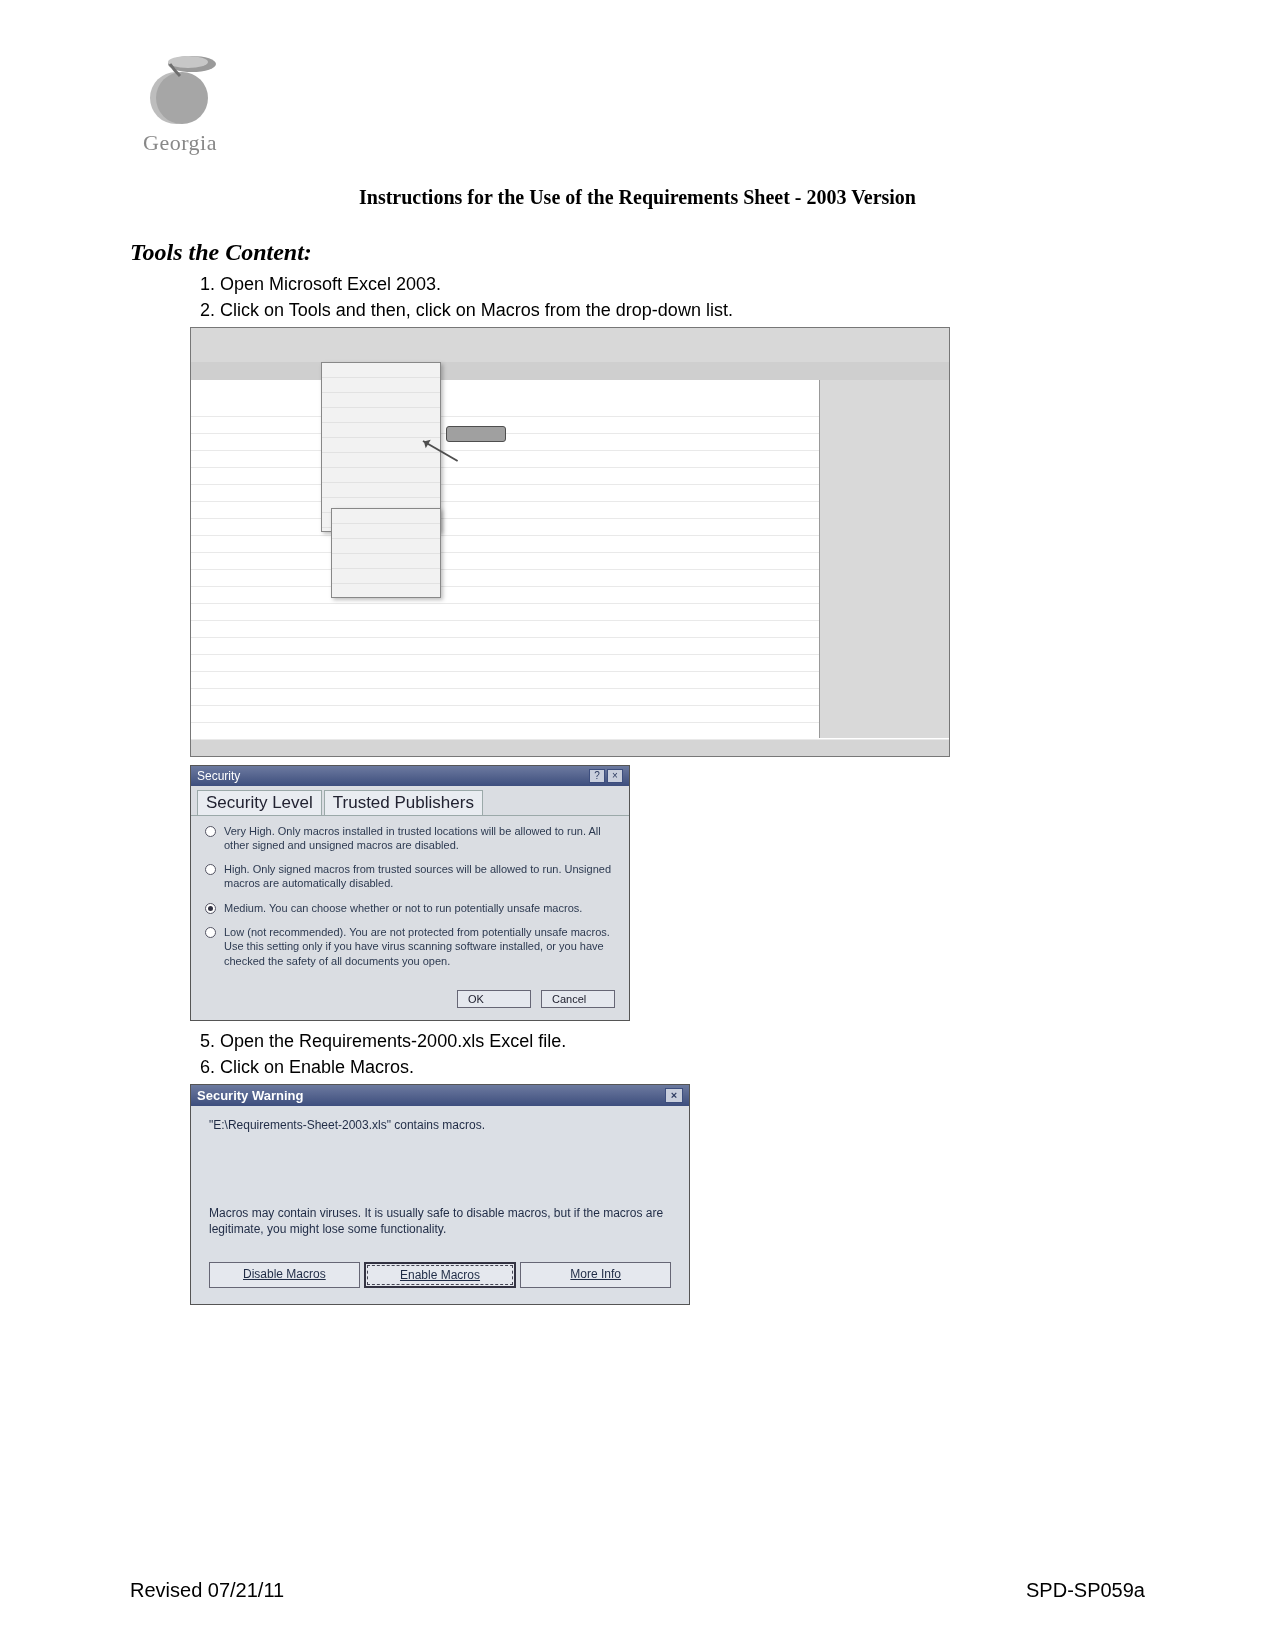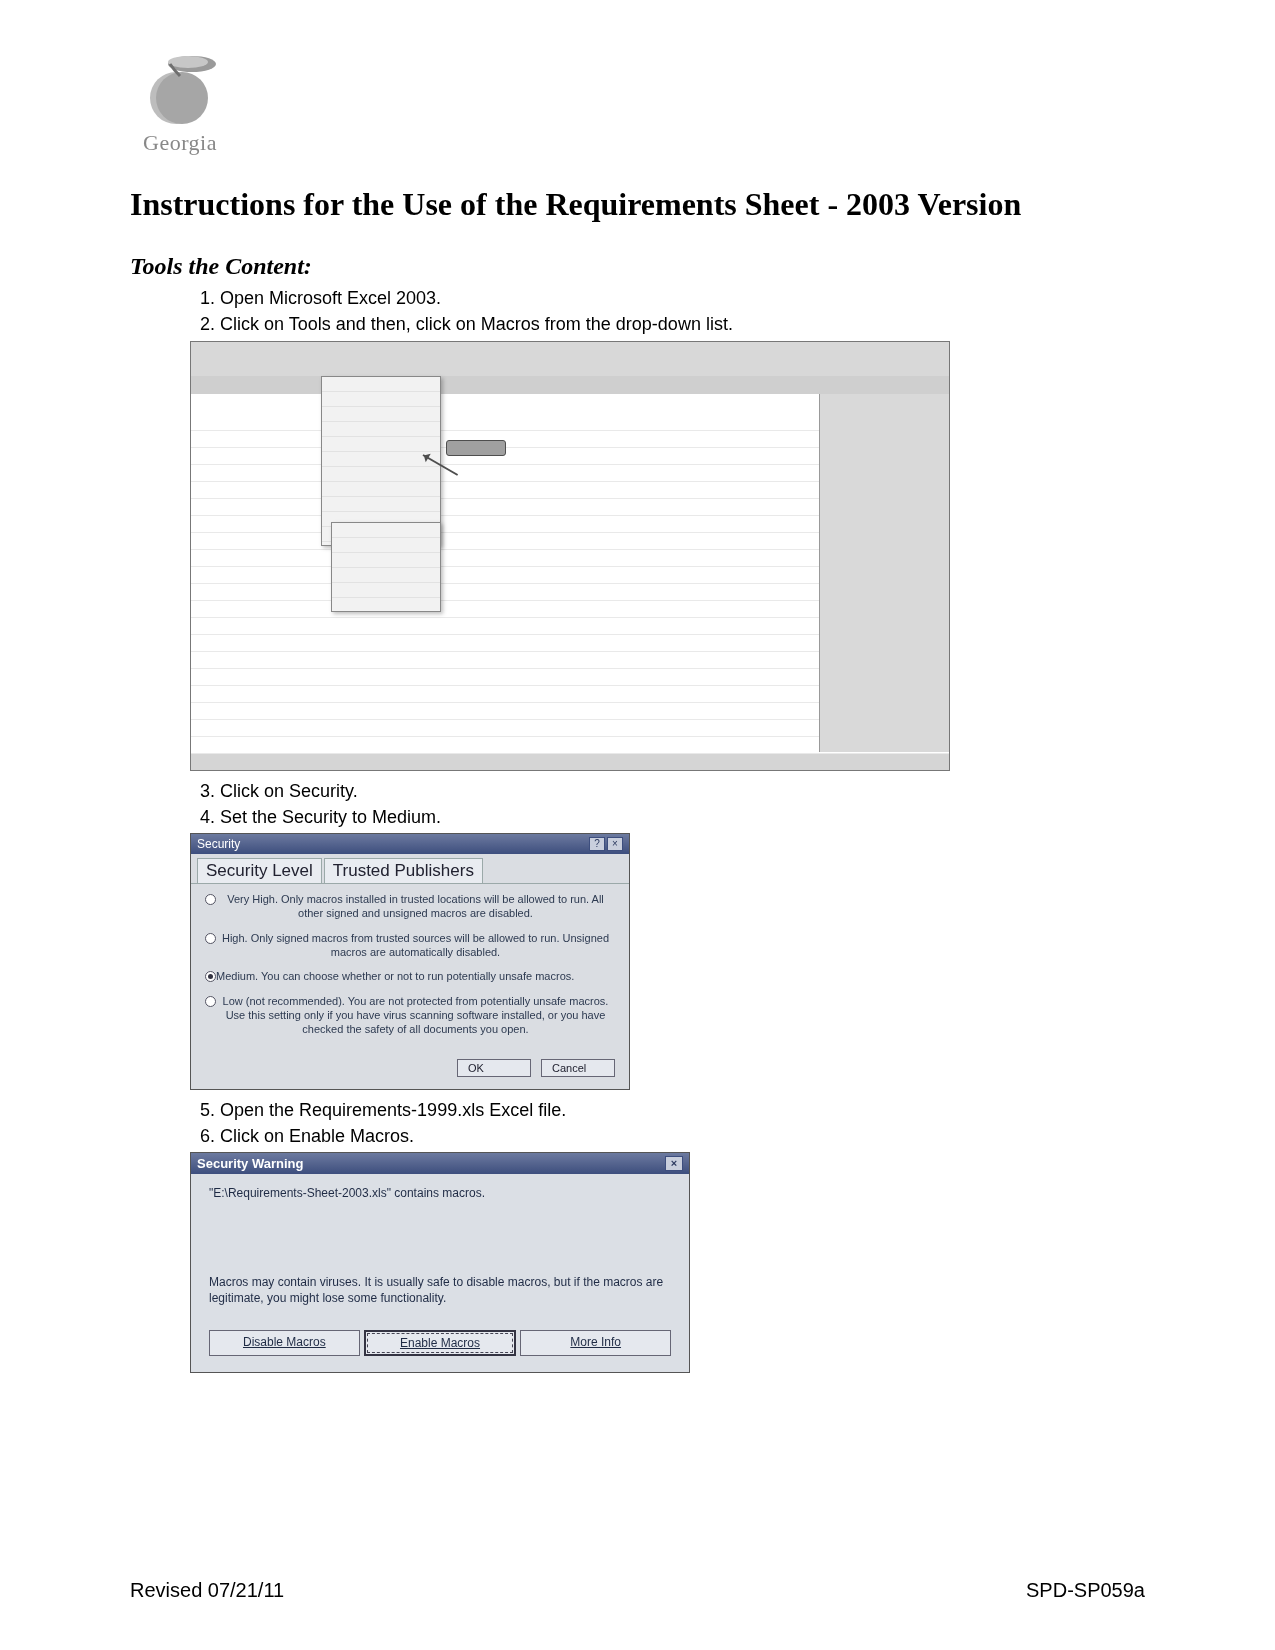--- a/index.html
+++ b/index.html
@@ -3,21 +3,21 @@
 <meta charset="utf-8">
 <style>
   * { box-sizing: border-box; margin: 0; padding: 0; }
   html, body { width: 1275px; height: 1650px; background: #fff; font-family: Georgia, 'Times New Roman', serif; color: #000; }
   .page { width: 1275px; height: 1650px; position: relative; padding: 40px 130px 60px 130px; }
 
   .logo-wrap { width: 100%; display: flex; justify-content: flex-start; margin-top: 10px; margin-bottom: 30px; }
   .logo { display: flex; flex-direction: column; align-items: center; }
   .logo-text { font-family: Georgia, serif; font-size: 22px; color: #888; letter-spacing: 0.5px; margin-top: 2px; }
 
-  h1.main-title { font-family: Georgia, serif; font-weight: bold; font-size: 32px; text-align: left; margin-bottom: 30px; }
+  h1.main-title { font-family: Georgia, serif; font-weight: bold; font-size: 20px; text-align: center; margin-bottom: 30px; }
   h2.section-title { font-family: Georgia, serif; font-weight: bold; font-style: italic; font-size: 24px; margin-bottom: 6px; }
 
   ol.steps { list-style: decimal; margin-left: 90px; font-family: Verdana, Geneva, sans-serif; font-size: 18px; line-height: 1.35; }
   ol.steps li { margin-bottom: 2px; }
 
   .shot { margin-left: 60px; margin-top: 4px; margin-bottom: 8px; }
 
   
   .excel-shot {
     width: 760px; height: 430px;
@@ -41,21 +41,21 @@
   .excel-shot .submenu::before { content:""; display:block; height:100%; background: repeating-linear-gradient(#f2f2f2,#f2f2f2 14px,#e2e2e2 14px,#e2e2e2 15px); }
 
   
   .sec-dialog { width: 440px; border:1px solid #555; background:#d9dde3; font-family: Tahoma, Verdana, sans-serif; font-size:11px; color:#223; filter: grayscale(.15); }
   .sec-dialog .titlebar { background: linear-gradient(#6a7aa6,#3a4e86); color:#fff; font-weight:normal; padding:3px 6px; display:flex; justify-content:space-between; align-items:center; font-size:12px; }
   .sec-dialog .winbtns { display:flex; gap:2px; }
   .sec-dialog .winbtn { width:16px; height:14px; background:#c8cfe0; border:1px solid #3a4e86; font-size:10px; line-height:12px; text-align:center; color:#2a3a66; }
   .sec-dialog .tabs { display:flex; gap:2px; padding:4px 6px 0 6px; border-bottom:1px solid #9aa; }
   .sec-dialog .tab { background:#e8ecf2; border:1px solid #9aa; border-bottom:none; padding:2px 8px; font-size:17px; }
   .sec-dialog .body { padding:8px 14px 4px 14px; }
-  .sec-dialog .opt { display:flex; gap:0; margin-bottom:10px; align-items:flex-start;text-align:center; }
+  .sec-dialog .opt { display:flex; gap:8px; margin-bottom:10px; align-items:flex-start; }
   .sec-dialog .radio { width:11px; height:11px; border:1px solid #556; border-radius:50%; margin-top:2px; flex:0 0 11px; background:#fff; position:relative; }
   .sec-dialog .radio.sel::after { content:""; position:absolute; inset:2px; background:#334; border-radius:50%; }
   .sec-dialog .opt-text { line-height:1.3; color:#2b3a55; }
   .sec-dialog .btnrow { display:flex; justify-content:flex-end; gap:10px; padding:8px 14px 12px 0; }
   .sec-dialog .dlgbtn { min-width:74px; padding:2px 10px; border:1px solid #667; background:#e4e8ef; font-size:11px; }
 
   
   .warn-dialog { width: 500px; border:1px solid #555; background:#dadfe6; font-family: Tahoma, Verdana, sans-serif; font-size:12px; color:#1d2b4a; filter: grayscale(.15); }
   .warn-dialog .titlebar { background: linear-gradient(#6a7aa6,#3a4e86); color:#fff; font-weight:bold; padding:3px 6px; display:flex; justify-content:space-between; align-items:center; font-size:13px; }
   .warn-dialog .winbtn { width:18px; height:15px; background:#c8cfe0; border:1px solid #3a4e86; font-size:11px; line-height:13px; text-align:center; color:#2a3a66; }
@@ -100,24 +100,20 @@
   <div class="shot" title="Microsoft Excel 2003 — Tools menu open, Macro submenu highlighted">
     <div class="excel-shot">
       <div class="right-pane"></div>
       <div class="menu-drop"></div>
       <div class="submenu"></div>
       <div class="highlight"></div>
       <div class="arrow"></div>
     </div>
   </div>
 
-  <ol class="steps" start="3">
-    <li>Click on Security.</li>
-    <li>Set the Security to Medium.</li>
-  </ol>
 
   <div class="shot">
     <div class="sec-dialog">
       <div class="titlebar">
         <span>Security</span>
         <span class="winbtns">
           <span class="winbtn">?</span>
           <span class="winbtn">×</span>
         </span>
       </div>
@@ -144,21 +140,21 @@
         </div>
       </div>
       <div class="btnrow">
         <div class="dlgbtn">OK</div>
         <div class="dlgbtn">Cancel</div>
       </div>
     </div>
   </div>
 
   <ol class="steps" start="5">
-    <li>Open the Requirements-1999.xls Excel file.</li>
+    <li>Open the Requirements-2000.xls Excel file.</li>
     <li>Click on Enable Macros.</li>
   </ol>
 
   <div class="shot">
     <div class="warn-dialog">
       <div class="titlebar">
         <span>Security Warning</span>
         <span class="winbtn">×</span>
       </div>
       <div class="body">

